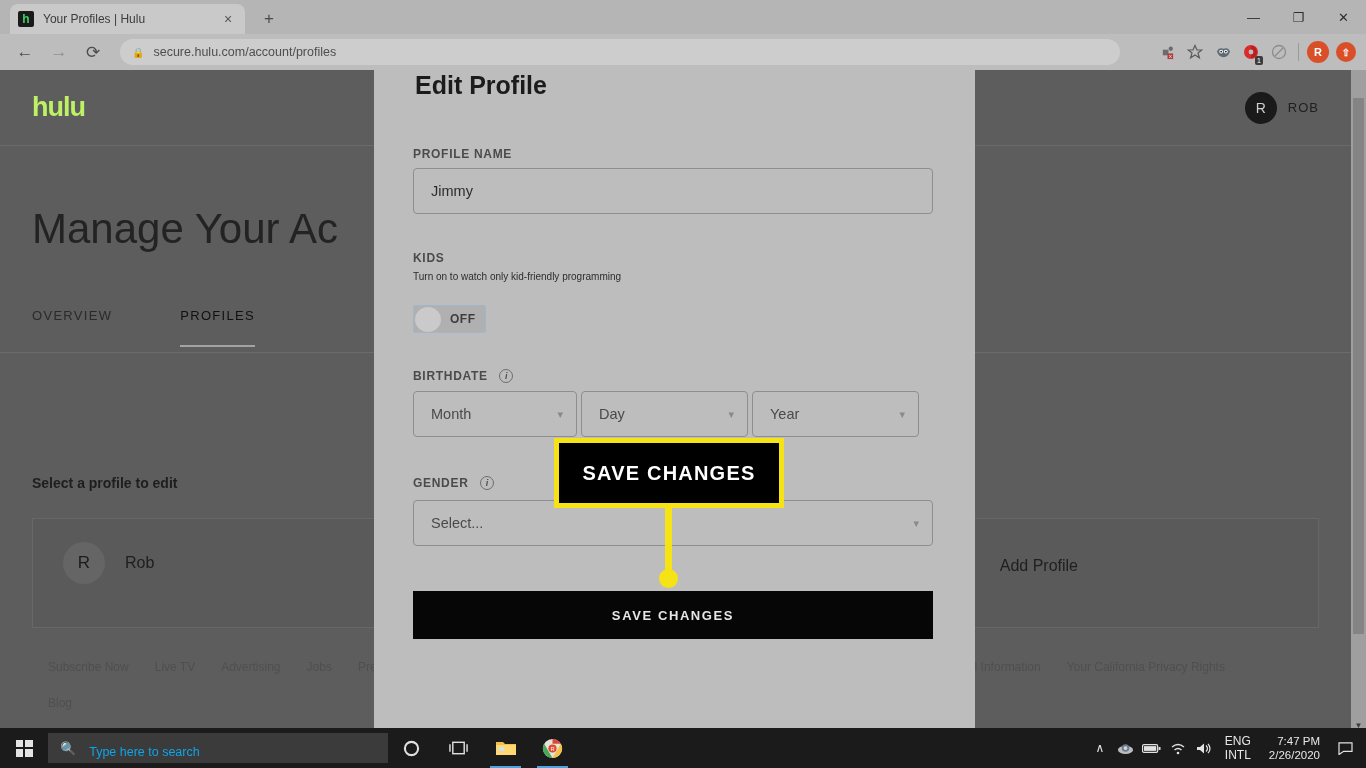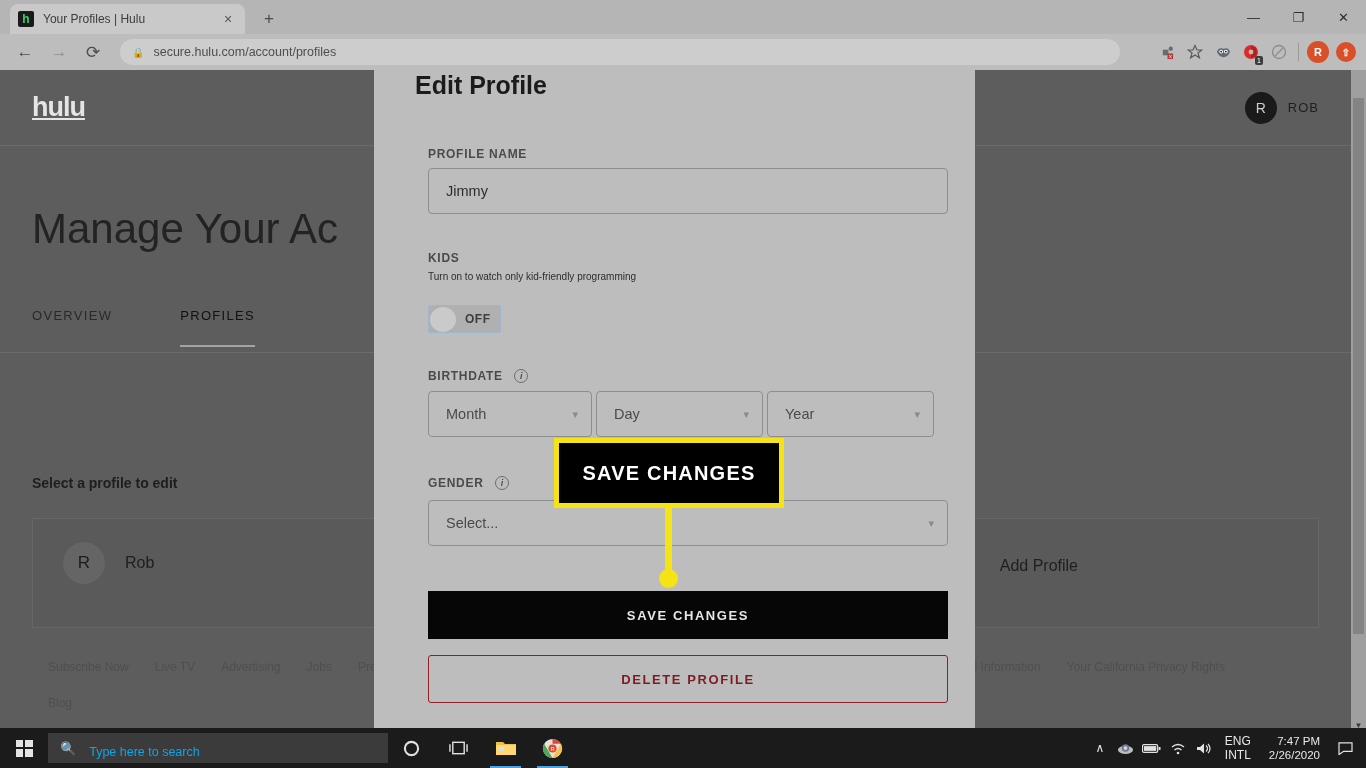--- a/index.html
+++ b/index.html
@@ -70,21 +70,21 @@
   
   .page {
     position:absolute; left:0; top:70px; width:1351px; height:662px;
     background:#5d5d5d; overflow:hidden;
   }
   .hulu-header {
     position:absolute; left:0; top:0; width:100%; height:76px;
     border-bottom:1px solid #6a6a6a;
     display:flex; align-items:center; padding:0 32px;
   }
-  .hulu-logo { font-size:27px; font-weight:bold; color:#e5e5e5; letter-spacing:-1px;text-decoration:underline; }
+  .hulu-logo { font-size:27px; font-weight:bold; color:#bef264; letter-spacing:-1px; }
   .hulu-user { margin-left:auto; display:flex; align-items:center; }
   .hulu-user-av {
     width:32px;height:32px;border-radius:50%;background:#1a1a1a;color:#cfcfcf;
     display:flex;align-items:center;justify-content:center;font-size:14px;
   }
   .hulu-user-name { margin-left:11px; font-size:13px; color:#1f1f1f; letter-spacing:1px; }
 
   .page-title {
     position:absolute; left:32px; top:135px; font-size:42px; font-weight:300;
     color:#232323; white-space:nowrap;
@@ -125,21 +125,21 @@
   }
   .modal-title { position:absolute; left:41px; top:5px; font-size:25px; font-weight:bold; color:#1b1b1b; }
   .fld-label {
     font-size:12px; font-weight:bold; letter-spacing:0.7px; color:#4b4b4b;
   }
   .m-input {
     width:520px; height:46px; background:transparent; border:1px solid #8e8e8e;
     border-radius:4px; font-size:14.5px; color:#2c2c2c; padding:0 17px;
     font-family:"Liberation Sans", sans-serif;
   }
-  .row-abs { position:absolute; left:54px; }
+  .row-abs { position:absolute; left:39px; }
 
   .toggle {
     width:73px; height:28px; border:1px solid #9fb7cc; background:#b0b0b0;
     display:flex; align-items:center; border-radius:2px;
   }
   .toggle-knob { width:26px; height:25px; border-radius:50%; background:#cacaca; margin-left:1px; }
   .toggle-text { font-size:12px; font-weight:bold; color:#3d3d3d; margin-left:9px; letter-spacing:0.5px; }
 
   .info-i {
     display:inline-flex; align-items:center; justify-content:center;
@@ -365,23 +365,20 @@
     <div class="row-abs" style="top:434px">
       <div class="dd" style="width:520px">
         <span>Select...</span>
         <span class="caret">▾</span>
       </div>
     </div>
 
     <div class="row-abs" style="top:525px">
       <button class="btn-save">SAVE CHANGES</button>
     </div>
-    <div class="row-abs" style="top:589px">
-      <button class="btn-delete">DELETE PROFILE</button>
-    </div>
   </div>
 
   <div class="callout-wrap">
     <div class="callout-box">
       <span class="callout-text">SAVE CHANGES</span>
     </div>
     <div class="callout-line"></div>
     <div class="callout-dot"></div>
   </div>
 

